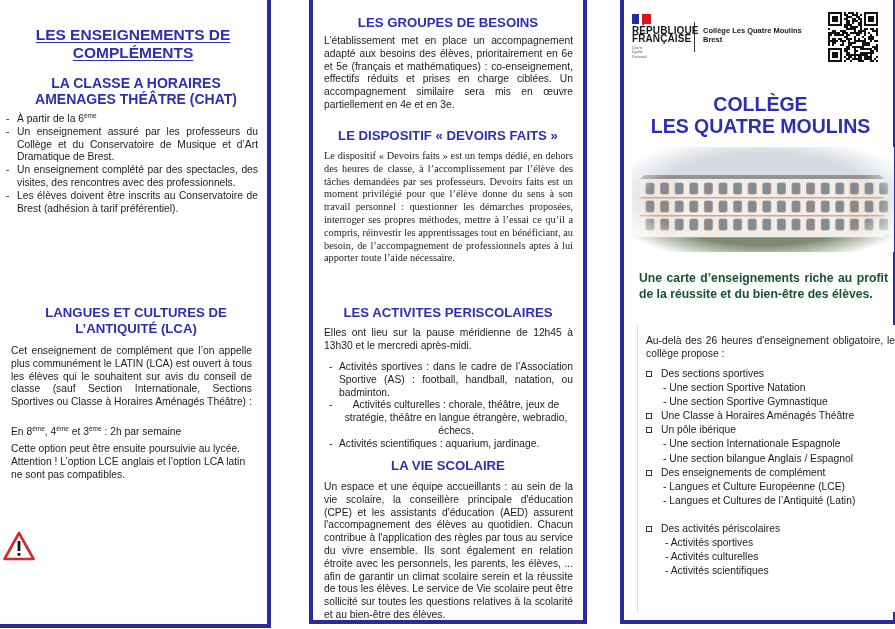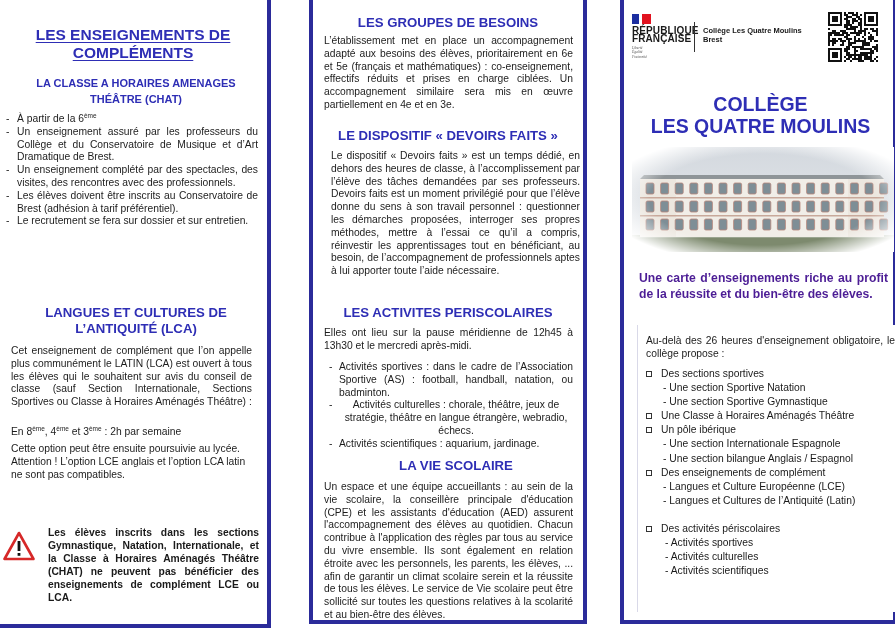--- a/index.html
+++ b/index.html
@@ -27,21 +27,21 @@
     color: #1c1c1c;
   }
 
   
   #left-main-title {
     position: absolute; left: 24px; top: 26px; width: 226px;
     font-size: 15.5px; line-height: 18px; text-decoration: underline; text-underline-offset: 2px;
   }
   #chat-title {
     position: absolute; left: 16px; top: 75px; width: 248px;
-    font-size: 11px; line-height: 16px;
+    font-size: 14px; line-height: 16px;
   }
   #chat-list {
     position: absolute; left: 10px; top: 113px; width: 252px; list-style: none;
   }
   #chat-list li { position: relative; padding-left: 11px; margin-bottom: 0; }
   #chat-list li::before { content: "-"; position: absolute; left: 0; top: 0; }
   sup { font-size: 6.5px; vertical-align: super; line-height: 0; }
 
   #lca-title {
     position: absolute; left: 16px; top: 305px; width: 248px;
@@ -56,27 +56,27 @@
   #warning-text {
     position: absolute; left: 45px; top: 0; width: 211px;
     font-size: 10.3px; line-height: 12.9px; font-weight: bold; text-align: justify;
   }
 
   
   .mid-section-title { position: absolute; left: 0; width: 270px; font-size: 13.2px; line-height: 16px; }
   #groupes-title { top: 15px; }
   #groupes-text { position: absolute; left: 11px; top: 35px; width: 249px; }
   #devoirs-title { top: 128px; }
-  #devoirs-text { position: absolute; left: 18px; top: 150px; width: 249px; }
+  #devoirs-text { position: absolute; left: 11px; top: 150px; width: 249px; font-family: Liberation Serif, serif; }
   #peri-title { top: 305px; }
   #peri-intro { position: absolute; left: 11px; top: 327px; width: 249px; }
   #peri-list { position: absolute; left: 16px; top: 361px; width: 244px; list-style: none; }
   #peri-list li { position: relative; padding-left: 10px; text-align: justify; }
   #peri-list li::before { content: "-"; position: absolute; left: 0; top: 0; }
-  #vie-title { top: 458px; margin-left: 8px; }
+  #vie-title { top: 458px; }
   #vie-text { position: absolute; left: 11px; top: 481px; width: 249px; }
 
   
   #header-bar { position: absolute; left: 8px; top: 12px; width: 258px; height: 52px; }
   #rf-logo { position: absolute; left: 0; top: 0; width: 60px; height: 50px; }
   #rf-flag { position: absolute; left: 0; top: 2px; width: 19px; height: 10px; display: flex; }
   #rf-flag span { display: block; height: 100%; }
   #rf-flag .b { width: 7px; background: #1c2ea0; }
   #rf-flag .w { width: 3px; background: #fff; }
   #rf-flag .r { width: 9px; background: #e1121f; }
@@ -84,21 +84,21 @@
   #rf-motto { position: absolute; left: 0; top: 34px; font-size: 3.6px; line-height: 4.4px; font-style: italic; color: #555; font-family: "Liberation Serif", serif; }
   #rf-sep { position: absolute; left: 62px; top: 10px; width: 1px; height: 30px; background: #333; }
   #school-name { position: absolute; left: 71px; top: 14px; font-size: 7.5px; line-height: 9px; font-weight: bold; color: #1a1a1a; }
   #qr-code { position: absolute; left: 196px; top: 0; width: 50px; height: 50px; }
 
   #college-title { position: absolute; left: 0; top: 93px; width: 273px; font-size: 19.5px; line-height: 22px; }
   #school-photo { position: absolute; left: 8px; top: 147px; width: 262px; height: 105px; }
 
   #tagline {
     position: absolute; left: 15px; top: 270px; width: 249px;
-    font-size: 12.2px; line-height: 16px; font-weight: bold; color: #4c1d95; text-align: justify;
+    font-size: 12.2px; line-height: 16px; font-weight: bold; color: #14532d; text-align: justify;
   }
   #offer-box {
     position: absolute; left: 13px; top: 325px; width: 262px; height: 287px; background: #fff;
     border-left: 1px solid #d9d9e8;
   }
   #offer-intro { position: absolute; left: 8px; top: 10px; width: 249px; }
   #offer-list { position: absolute; left: 7px; top: 42px; width: 252px; list-style: none; }
   .offer-item { position: relative; padding-left: 16px; font-size: 10.3px; line-height: 14.1px; }
   .offer-item .box {
     position: absolute; left: 1px; top: 4px; width: 6px; height: 6px; border: 0.8px solid #333;
@@ -112,35 +112,33 @@
 
 <div class="panel" id="panel-left">
   <div id="left-main-title" class="h-title">LES ENSEIGNEMENTS DE COMPLÉMENTS</div>
 
   <div id="chat-title" class="h-title">LA CLASSE A HORAIRES AMENAGES THÉÂTRE (CHAT)</div>
   <ul id="chat-list" class="body-text">
     <li><span>À partir de la 6</span><sup>ème</sup></li>
     <li>Un enseignement assuré par les professeurs du Collège et du Conservatoire de Musique et d’Art Dramatique de Brest.</li>
     <li>Un enseignement complété par des spectacles, des visites, des rencontres avec des professionnels.</li>
     <li> Les élèves doivent être inscrits au Conservatoire de Brest (adhésion à tarif préférentiel).</li>
-    <li>Le recrutement se fera sur dossier et sur entretien.</li>
   </ul>
 
   <div id="lca-title" class="h-title">LANGUES ET CULTURES DE L’ANTIQUITÉ (LCA)</div>
   <p id="lca-text" class="body-text">Cet enseignement de complément que l’on appelle plus communément  le LATIN (LCA) est ouvert à tous les élèves qui le souhaitent sur avis du conseil de classe (sauf Section Internationale, Sections Sportives ou Classe à Horaires Aménagés Théâtre) :</p>
   <p id="lca-hours" class="body-text"><span>En 8</span><sup>ème</sup><span>, 4</span><sup>ème</sup><span> et 3</span><sup>ème</sup><span> : 2h par semaine</span></p>
   <p id="lca-note" class="body-text" style="text-align:left">Cette option peut être ensuite poursuivie au lycée. Attention ! L’option LCE anglais et l’option LCA latin ne sont pas compatibles.</p>
 
   <div id="warning-box">
     <svg id="warning-icon" viewBox="0 0 32 30">
       <path d="M16 2 L30.5 28 L1.5 28 Z" fill="#fff" stroke="#d62828" stroke-width="2.6" stroke-linejoin="round"></path>
       <rect x="14.6" y="10" width="2.8" height="10" fill="#111"></rect>
       <rect x="14.6" y="22" width="2.8" height="2.8" fill="#111"></rect>
     </svg>
-    <p id="warning-text">Les élèves inscrits dans les sections Gymnastique, Natation, Internationale, et la Classe à Horaires Aménagés Théâtre (CHAT) ne peuvent pas bénéficier des enseignements de complément LCE ou LCA.</p>
   </div>
 </div>
 
 <div class="panel" id="panel-mid">
   <div id="groupes-title" class="h-title mid-section-title">LES GROUPES DE BESOINS</div>
   <p id="groupes-text" class="body-text">L’établissement met en place un accompagnement adapté aux besoins des élèves, prioritairement en 6e et 5e (français et mathématiques) : co-enseignement, effectifs réduits et prises en charge ciblées. Un accompagnement similaire sera mis en œuvre partiellement en 4e et en 3e.</p>
 
   <div id="devoirs-title" class="h-title mid-section-title">LE DISPOSITIF « DEVOIRS FAITS »</div>
   <p id="devoirs-text" class="body-text">Le dispositif « Devoirs faits » est un temps dédié, en dehors des heures de classe, à l’accomplissement par l’élève des tâches demandées par ses professeurs. Devoirs faits est un moment privilégié pour que l’élève donne du sens à son travail personnel : questionner les démarches proposées, interroger ses propres méthodes, mettre à l’essai ce qu’il a compris, réinvestir les apprentissages tout en bénéficiant, au besoin, de l’accompagnement de professionnels aptes à lui apporter toute l’aide nécessaire.</p>
 

